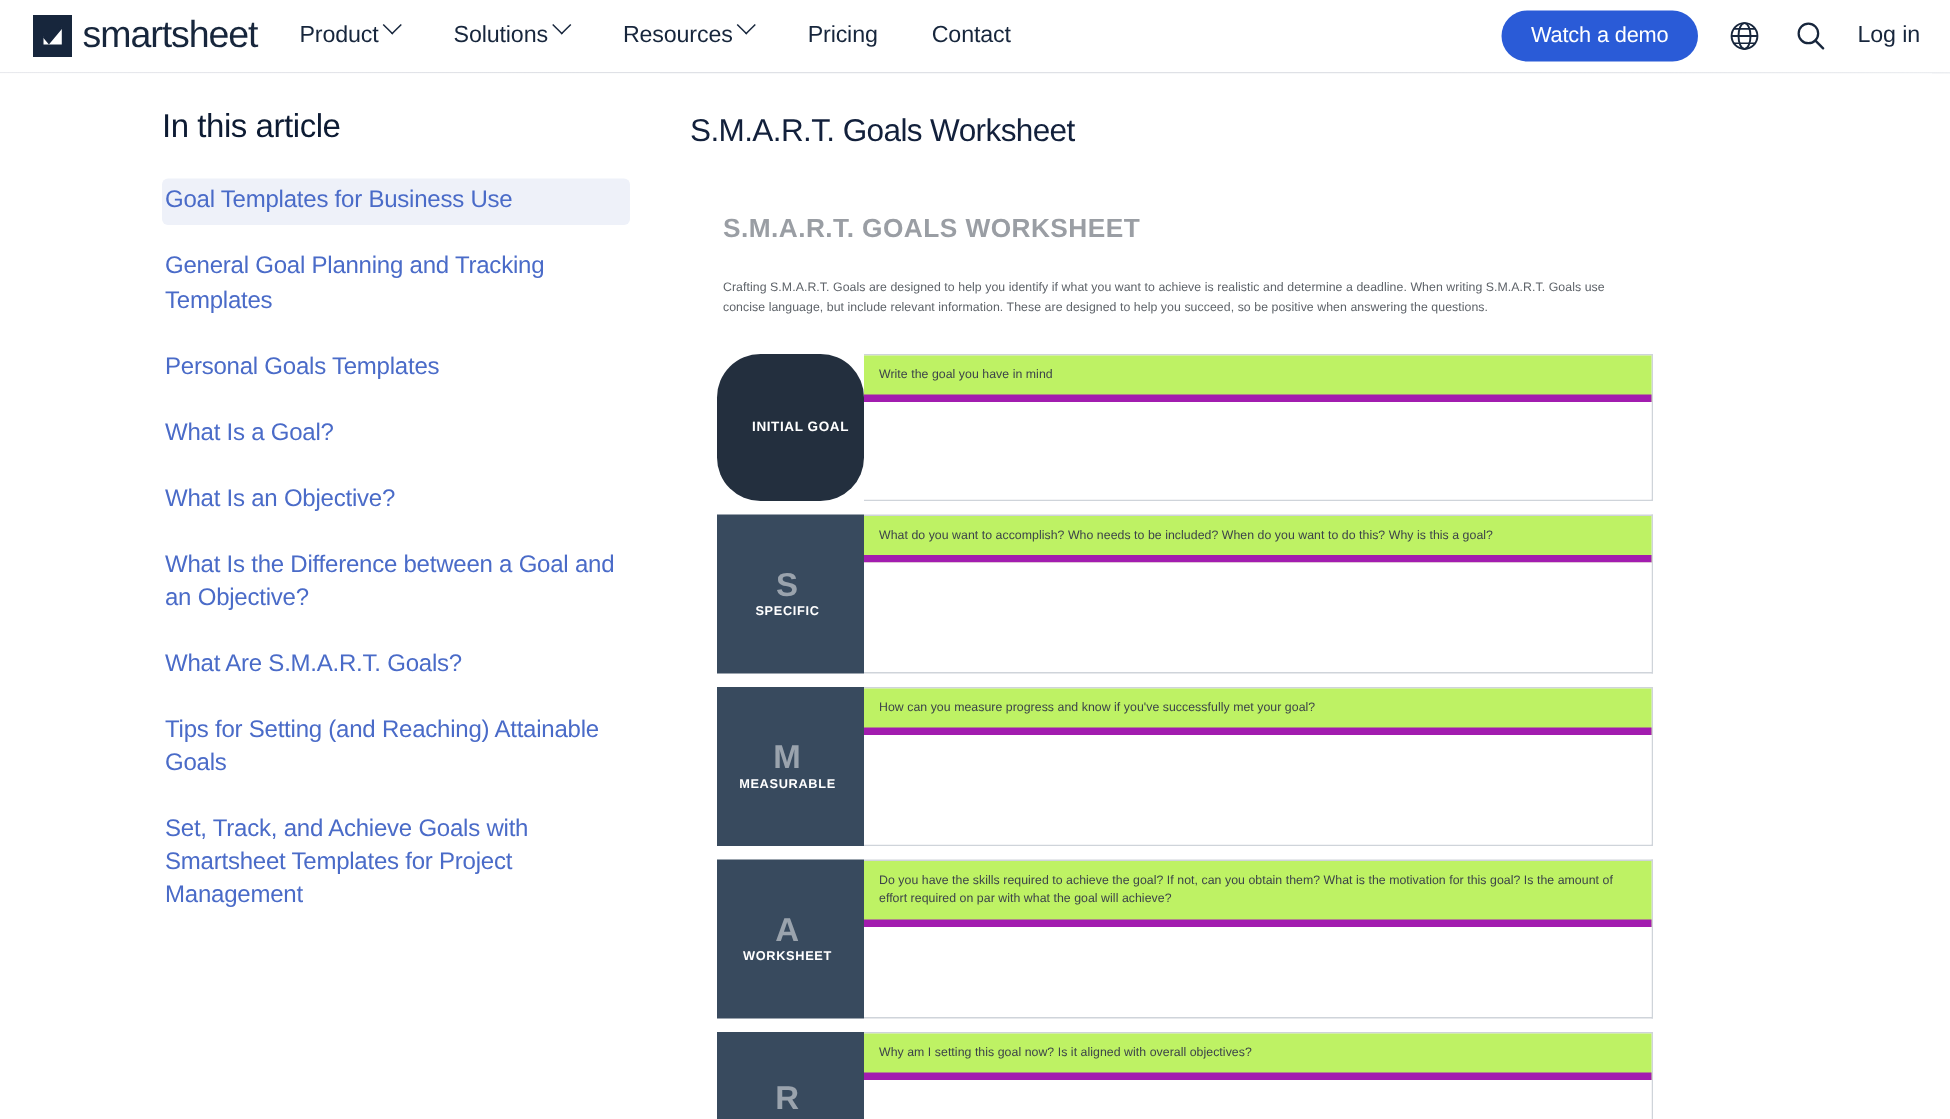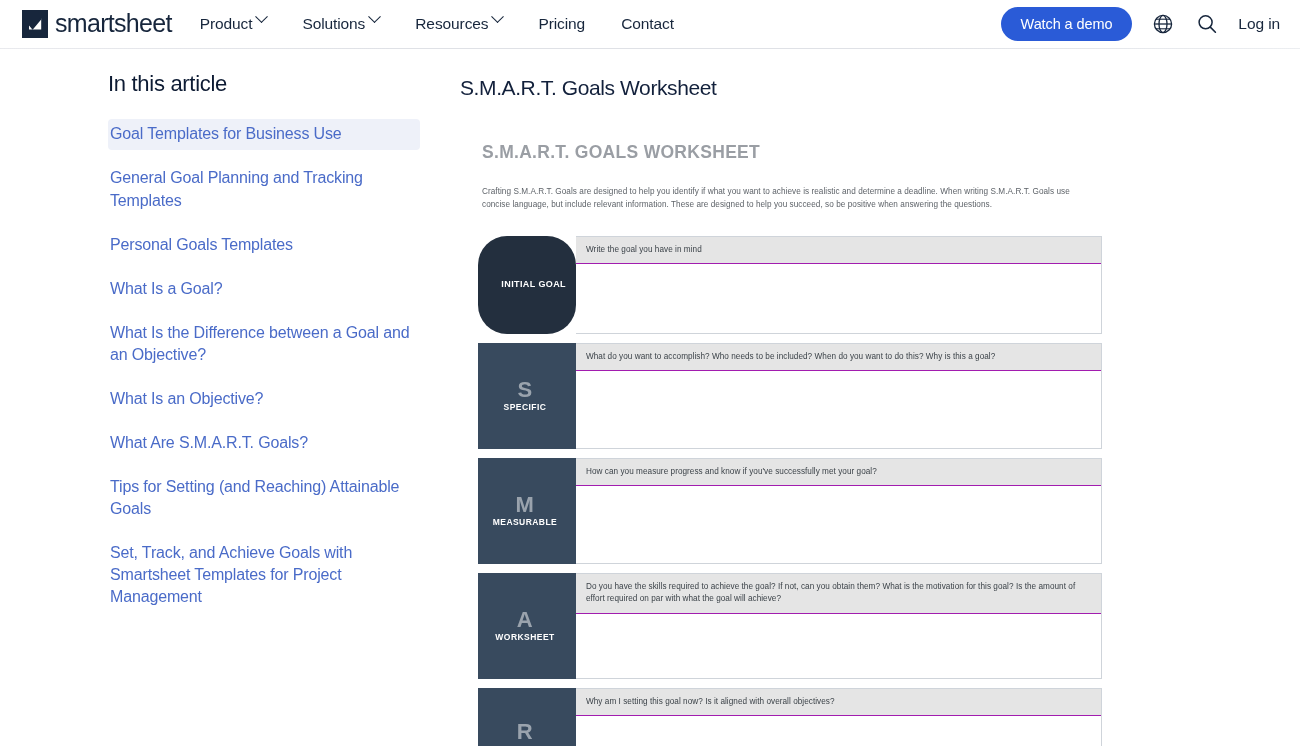--- a/index.html
+++ b/index.html
@@ -247,27 +247,27 @@
     font-size: 9px;
   }
   .ws-right {
     flex: 1 1 auto;
     display: flex;
     flex-direction: column;
     border: 1px solid #cfd4da;
     border-left: none;
   }
   .ws-question {
-    background: #e5e5e5;
+    background: #bef264;
     color: #3c4349;
     font-size: 8.2px;
     line-height: 1.55;
     padding: 7px 9px 7px 10px;
     letter-spacing: 0.04px;
-    border-bottom: 1px solid #a21caf;
+    border-bottom: 5px solid #a21caf;
   }
   .ws-answer {
     background: #ffffff;
     flex: 1 1 auto;
     min-height: 38px;
   }
 
   
   .ws-row.initial { height: 98px; }
   .ws-row.specific { height: 106px; }
@@ -338,22 +338,22 @@
 
 <div class="page-body">
 
   <aside class="sidebar">
     <h2 class="toc-title">In this article</h2>
     <ul class="toc-list">
       <li class="toc-item active">Goal Templates for Business Use</li>
       <li class="toc-item">General Goal Planning and Tracking Templates</li>
       <li class="toc-item">Personal Goals Templates</li>
       <li class="toc-item">What Is a Goal?</li>
+      <li class="toc-item">What Is an Objective?</li>
       <li class="toc-item">What Is the Difference between a Goal and an Objective?</li>
-      <li class="toc-item">What Is an Objective?</li>
       <li class="toc-item">What Are S.M.A.R.T. Goals?</li>
       <li class="toc-item">Tips for Setting (and Reaching) Attainable Goals</li>
       <li class="toc-item">Set, Track, and Achieve Goals with Smartsheet Templates for Project Management</li>
     </ul>
   </aside>
 
   <main class="main-col">
     <h3 class="content-title">S.M.A.R.T. Goals Worksheet</h3>
 
     <section class="worksheet">

